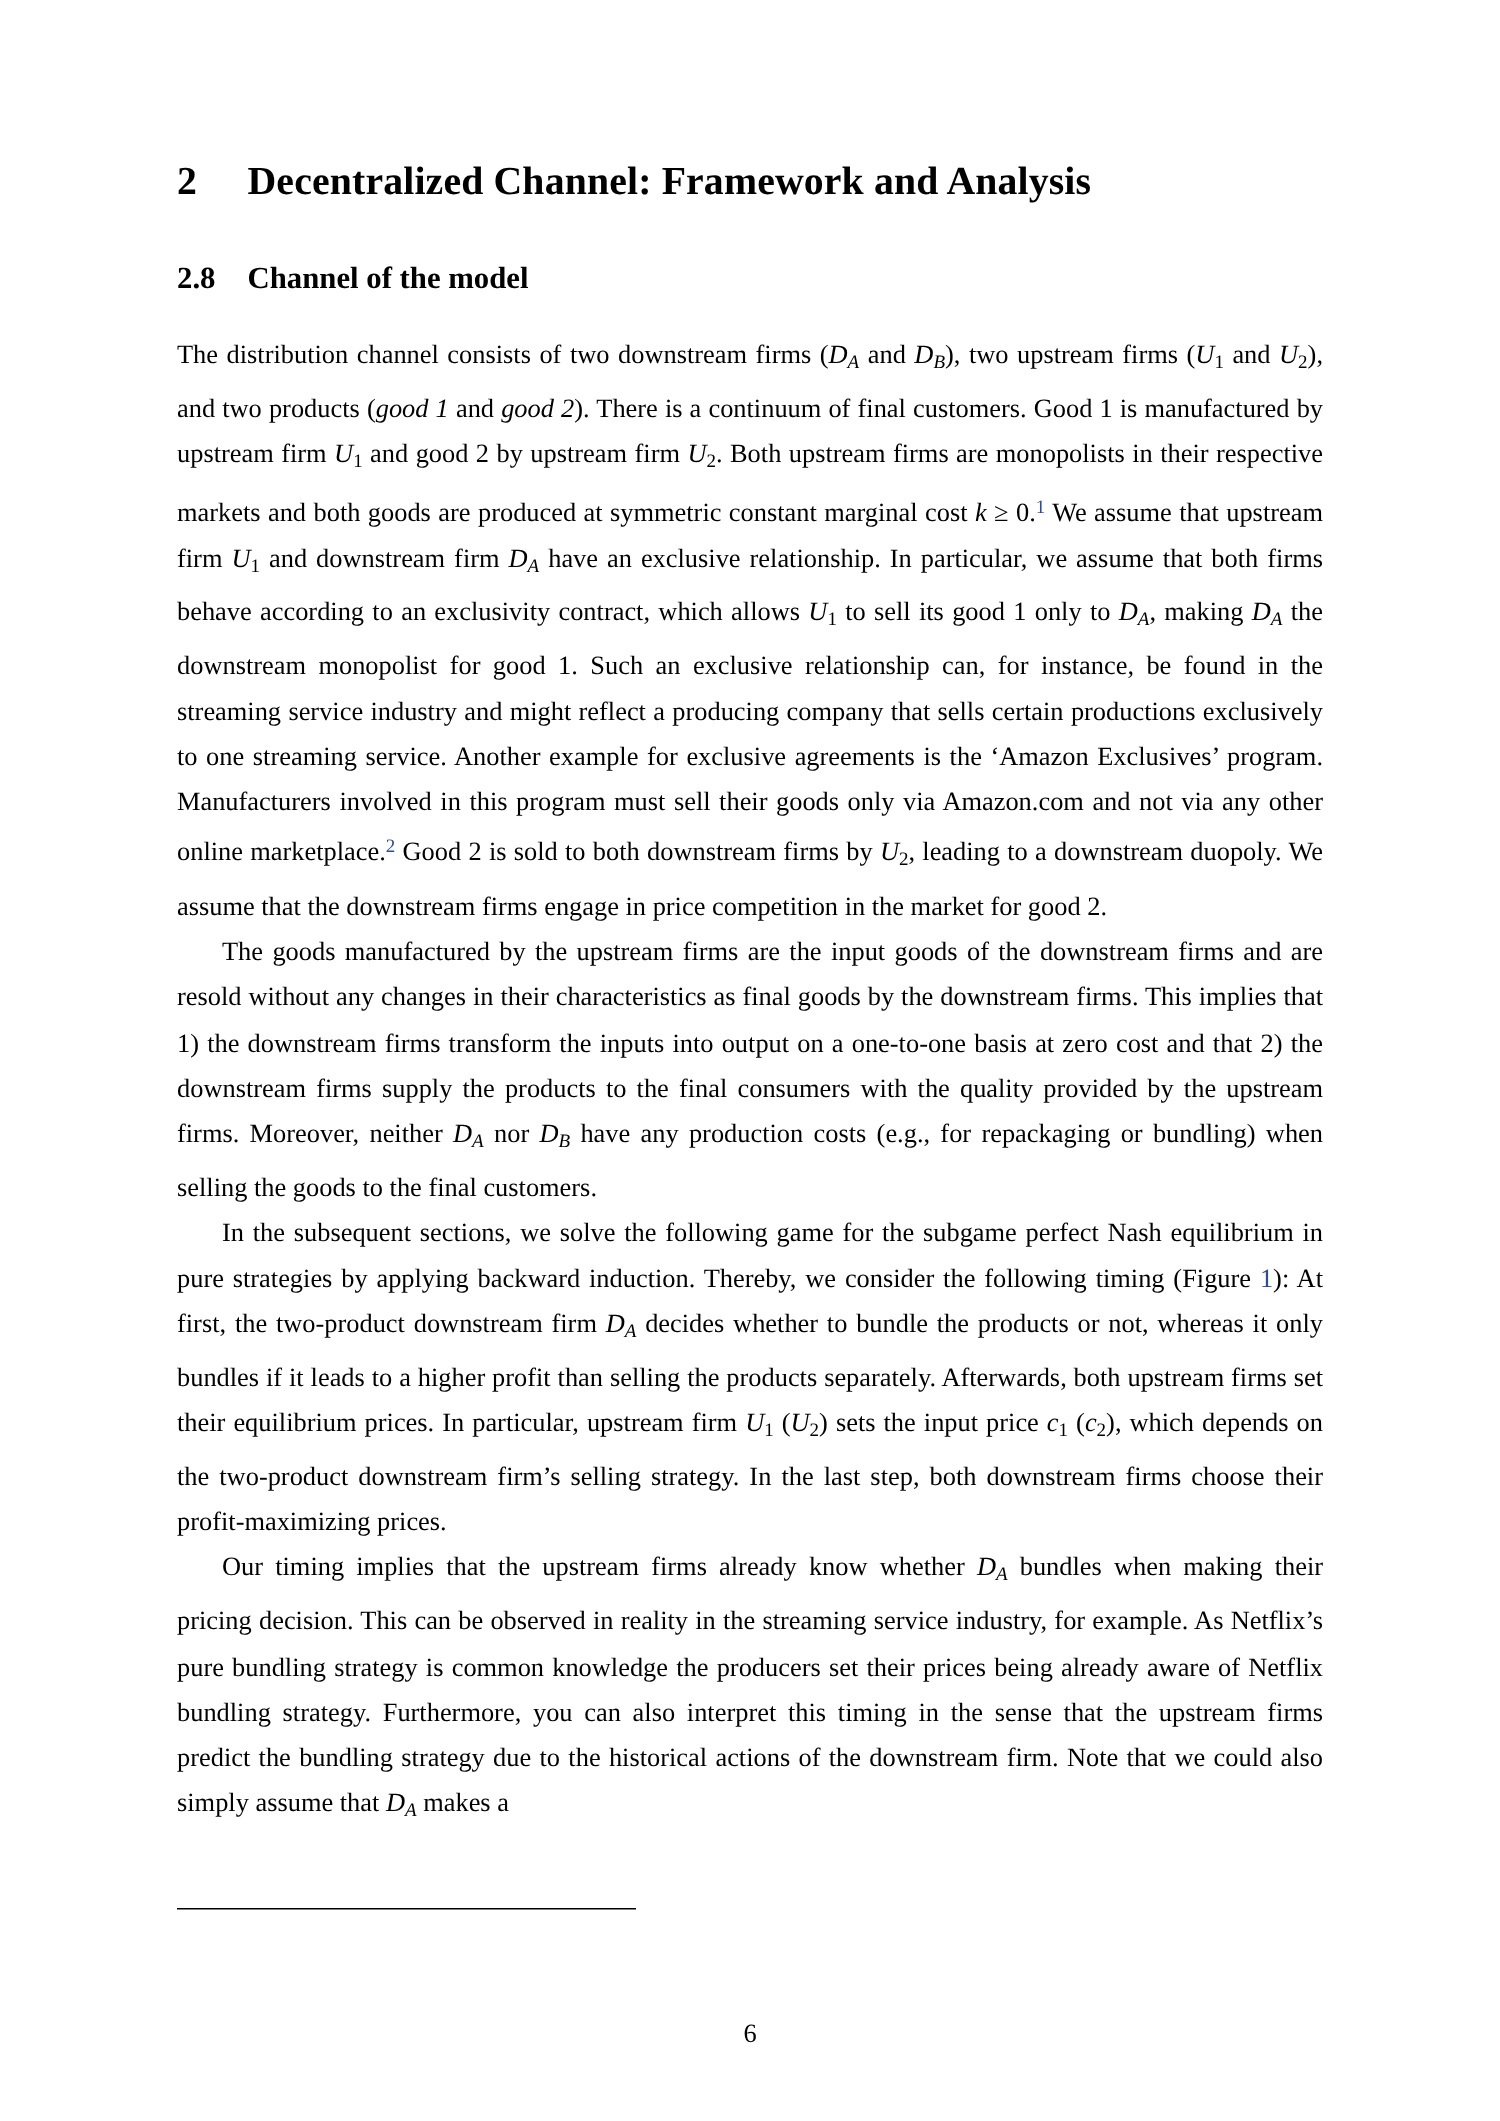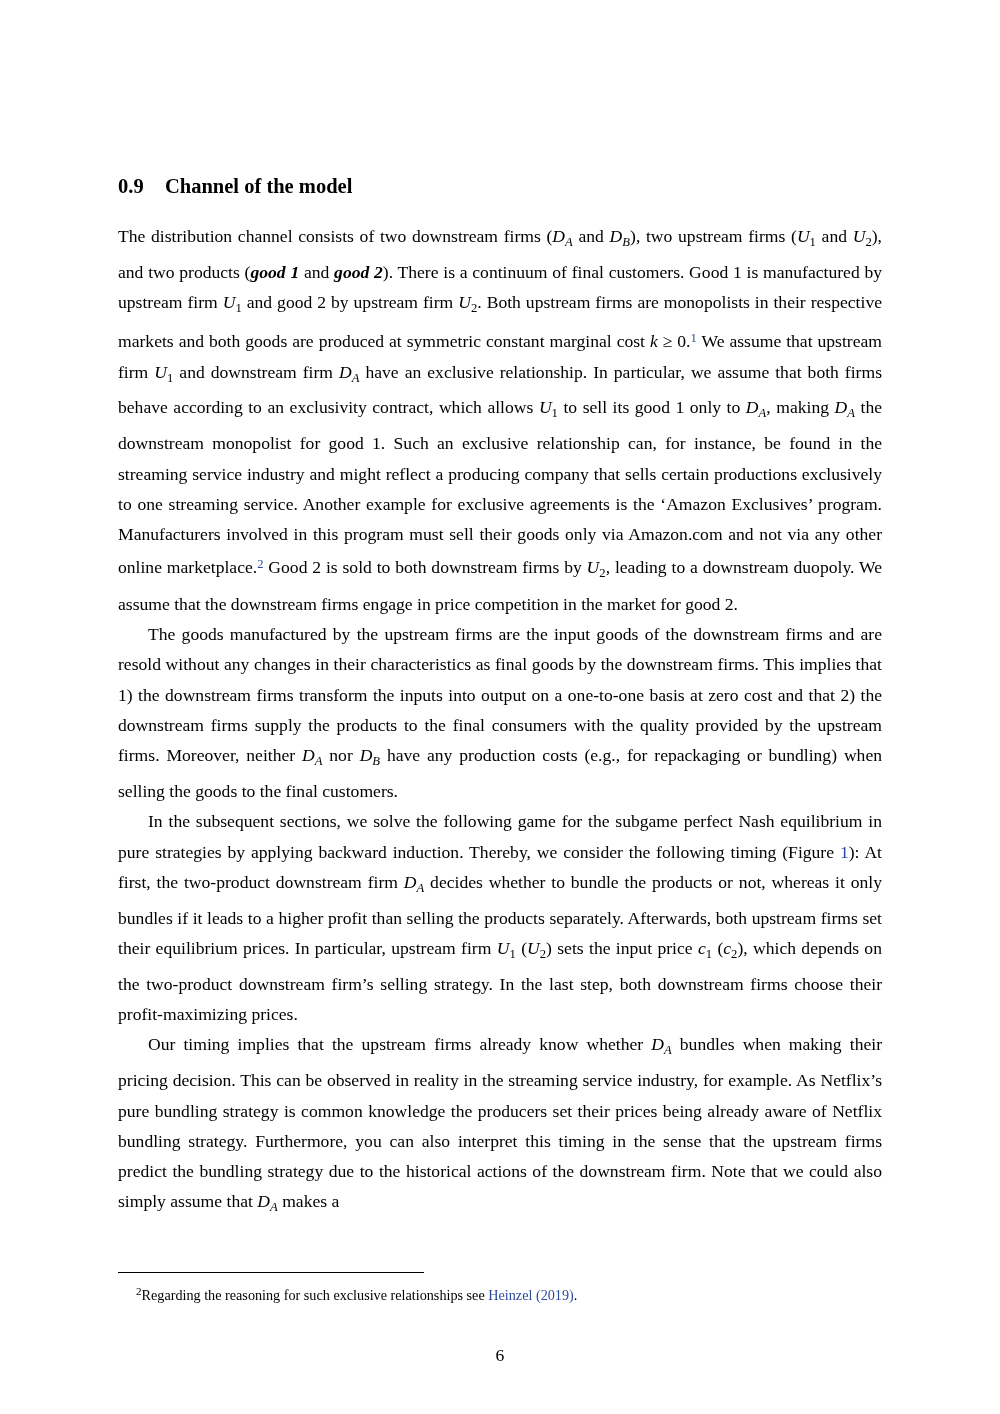--- a/index.html
+++ b/index.html
@@ -58,21 +58,21 @@
     line-height: 30.3px;
     text-align: justify;
     text-justify: inter-word;
   }
   .body-text p {
     margin: 0 0 0 0;
   }
   .body-text p.indent {
     text-indent: 30px;
   }
-  i, em { font-style: italic; font-weight: bold; }
+  i, em { font-style: italic; }
   .mi { font-style: italic; font-family: "Liberation Serif", serif; }
   sub {
     font-size: 0.72em;
     vertical-align: -0.28em;
     font-style: normal;
   }
   sup.fn {
     font-size: 0.72em;
     vertical-align: 0.42em;
     color: #2b4ba0;
@@ -112,38 +112,40 @@
     width: 764px;
     text-align: center;
     font-size: 17.6px;
   }
 </style>
 </head>
 <body>
 
 <div class="page">
 
+  <h1 class="section-title">
+    <span class="num">2</span><span>Decentralized Channel: Framework and Analysis</span>
+  </h1>
 
   <h2 class="subsection-title">
-    <span class="num">0.9</span><span>Channel of the model</span>
+    <span class="num">2.8</span><span>Channel of the model</span>
   </h2>
 
   <div class="body-text">
 
     <p>The distribution channel consists of two downstream firms (<span class="mi">D</span><sub><span class="mi">A</span></sub> and <span class="mi">D</span><sub><span class="mi">B</span></sub>), two upstream firms (<span class="mi">U</span><sub>1</sub> and <span class="mi">U</span><sub>2</sub>), and two products (<i>good 1</i> and <i>good 2</i>). There is a continuum of final customers. Good 1 is manufactured by upstream firm <span class="mi">U</span><sub>1</sub> and good 2 by upstream firm <span class="mi">U</span><sub>2</sub>. Both upstream firms are monopolists in their respective markets and both goods are produced at symmetric constant marginal cost <span class="mi">k</span> ≥ 0.<sup class="fn">1</sup> We assume that upstream firm <span class="mi">U</span><sub>1</sub> and downstream firm <span class="mi">D</span><sub><span class="mi">A</span></sub> have an exclusive relationship. In particular, we assume that both firms behave according to an exclusivity contract, which allows <span class="mi">U</span><sub>1</sub> to sell its good 1 only to <span class="mi">D</span><sub><span class="mi">A</span></sub>, making <span class="mi">D</span><sub><span class="mi">A</span></sub> the downstream monopolist for good 1. Such an exclusive relationship can, for instance, be found in the streaming service industry and might reflect a producing company that sells certain productions exclusively to one streaming service. Another example for exclusive agreements is the ‘Amazon Exclusives’ program. Manufacturers involved in this program must sell their goods only via Amazon.com and not via any other online marketplace.<sup class="fn">2</sup> Good 2 is sold to both downstream firms by <span class="mi">U</span><sub>2</sub>, leading to a downstream duopoly. We assume that the downstream firms engage in price competition in the market for good 2.</p>
 
     <p class="indent">The goods manufactured by the upstream firms are the input goods of the downstream firms and are resold without any changes in their characteristics as final goods by the downstream firms. This implies that 1) the downstream firms transform the inputs into output on a one-to-one basis at zero cost and that 2) the downstream firms supply the products to the final consumers with the quality provided by the upstream firms. Moreover, neither <span class="mi">D</span><sub><span class="mi">A</span></sub> nor <span class="mi">D</span><sub><span class="mi">B</span></sub> have any production costs (e.g., for repackaging or bundling) when selling the goods to the final customers.</p>
 
     <p class="indent">In the subsequent sections, we solve the following game for the subgame perfect Nash equilibrium in pure strategies by applying backward induction. Thereby, we consider the following timing (Figure&nbsp;<a class="ref" href="#">1</a>): At first, the two-product downstream firm <span class="mi">D</span><sub><span class="mi">A</span></sub> decides whether to bundle the products or not, whereas it only bundles if it leads to a higher profit than selling the products separately. Afterwards, both upstream firms set their equilibrium prices. In particular, upstream firm <span class="mi">U</span><sub>1</sub> (<span class="mi">U</span><sub>2</sub>) sets the input price <span class="mi">c</span><sub>1</sub> (<span class="mi">c</span><sub>2</sub>), which depends on the two-product downstream firm’s selling strategy. In the last step, both downstream firms choose their profit-maximizing prices.</p>
 
     <p class="indent">Our timing implies that the upstream firms already know whether <span class="mi">D</span><sub><span class="mi">A</span></sub> bundles when making their pricing decision. This can be observed in reality in the streaming service industry, for example. As Netflix’s pure bundling strategy is common knowledge the producers set their prices being already aware of Netflix bundling strategy. Furthermore, you can also interpret this timing in the sense that the upstream firms predict the bundling strategy due to the historical actions of the downstream firm. Note that we could also simply assume that <span class="mi">D</span><sub><span class="mi">A</span></sub> makes a</p>
 
   </div>
 
   <div class="footnote-rule"></div>
 
   <div class="footnotes">
-    <p><sup>2</sup><span>Regarding the reasoning for such exclusive relationships see </span><a class="ref" href="#"><span>Heinzel</span> <span>(2019)</span></a><span>.</span></p>
   </div>
 
   <div class="page-number">6</div>
 
 </div>
 
 </body></html>

